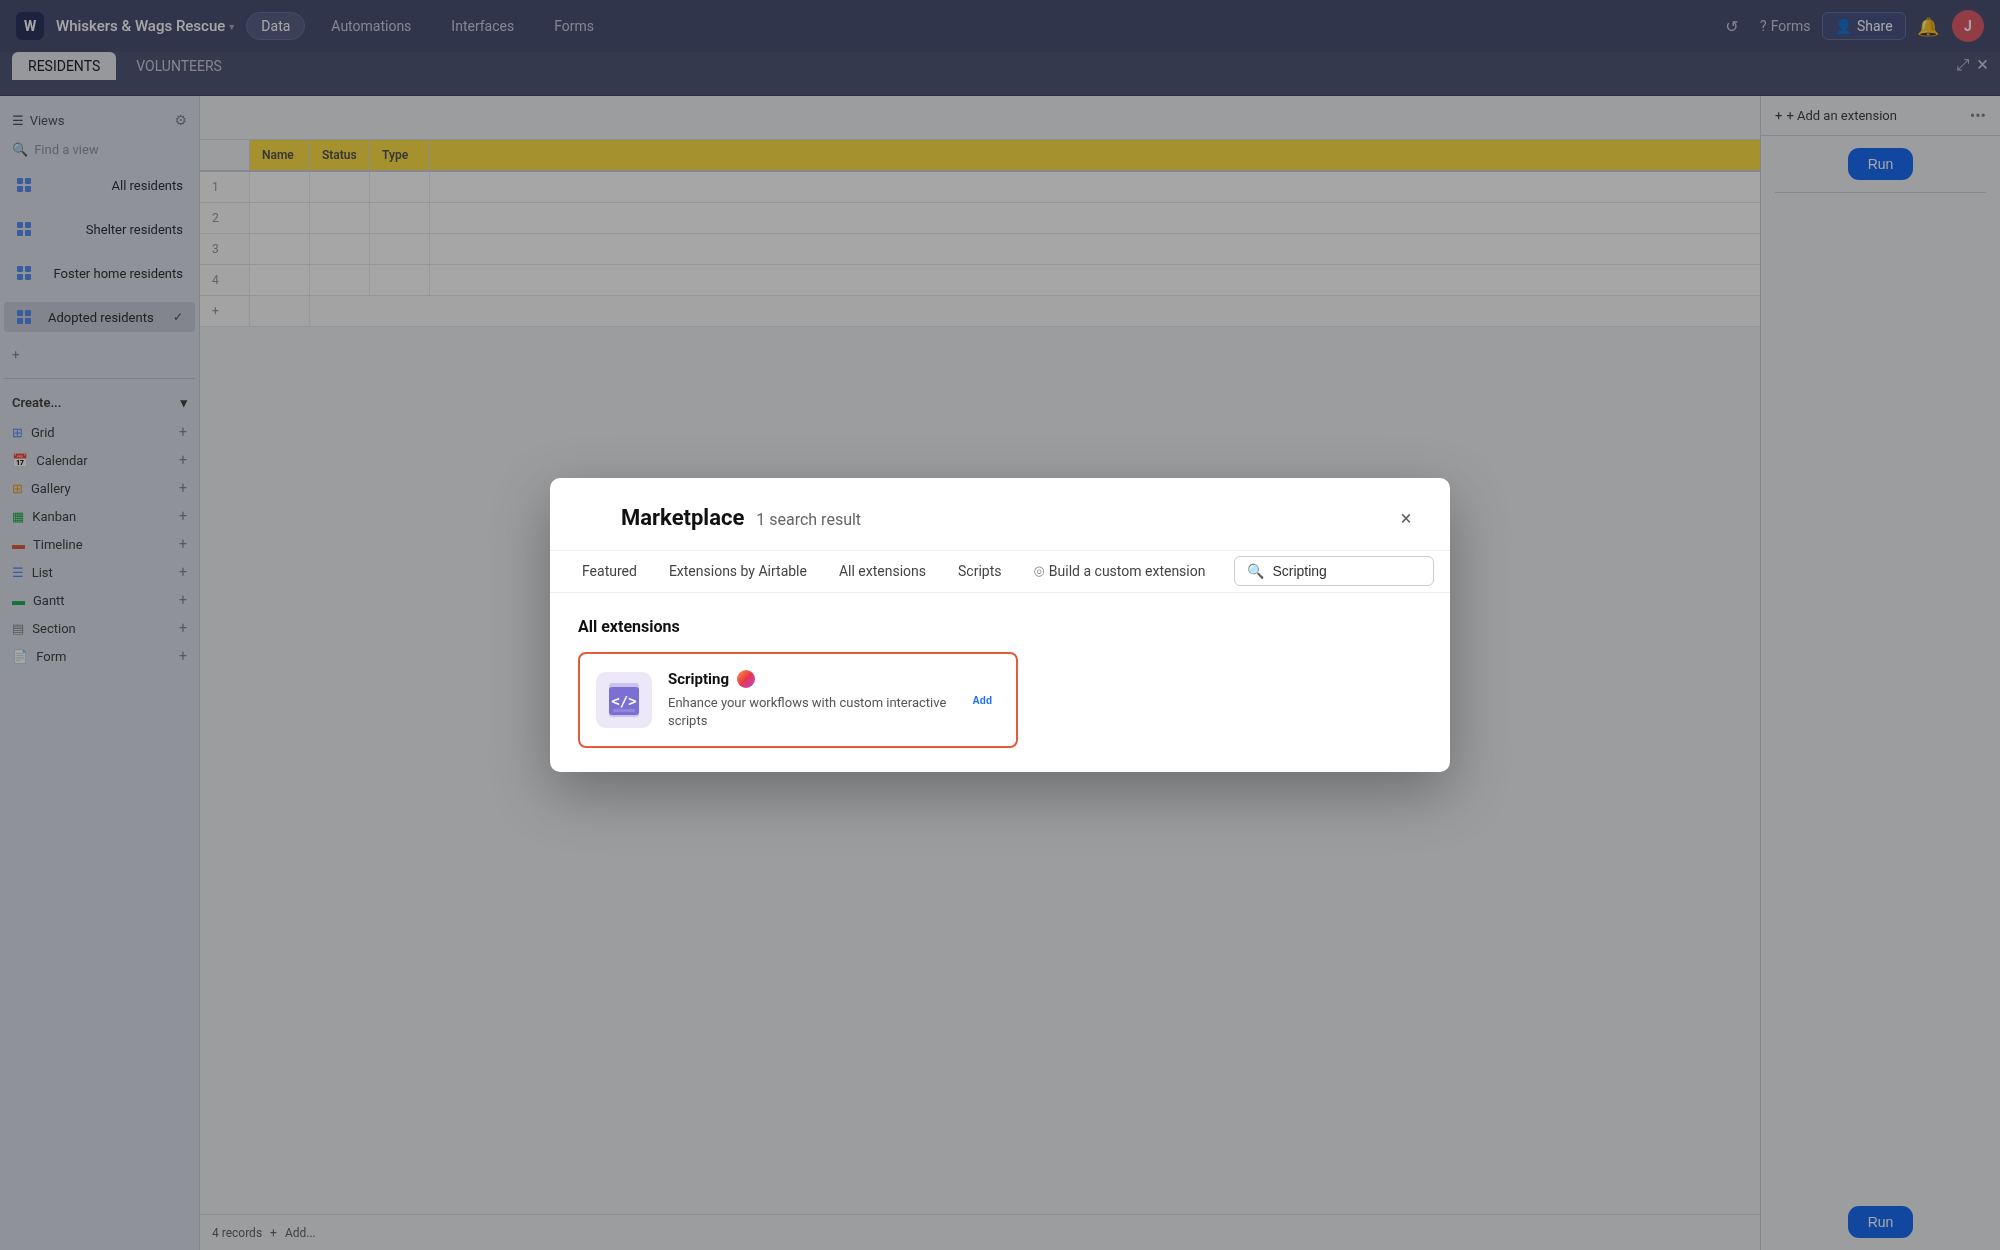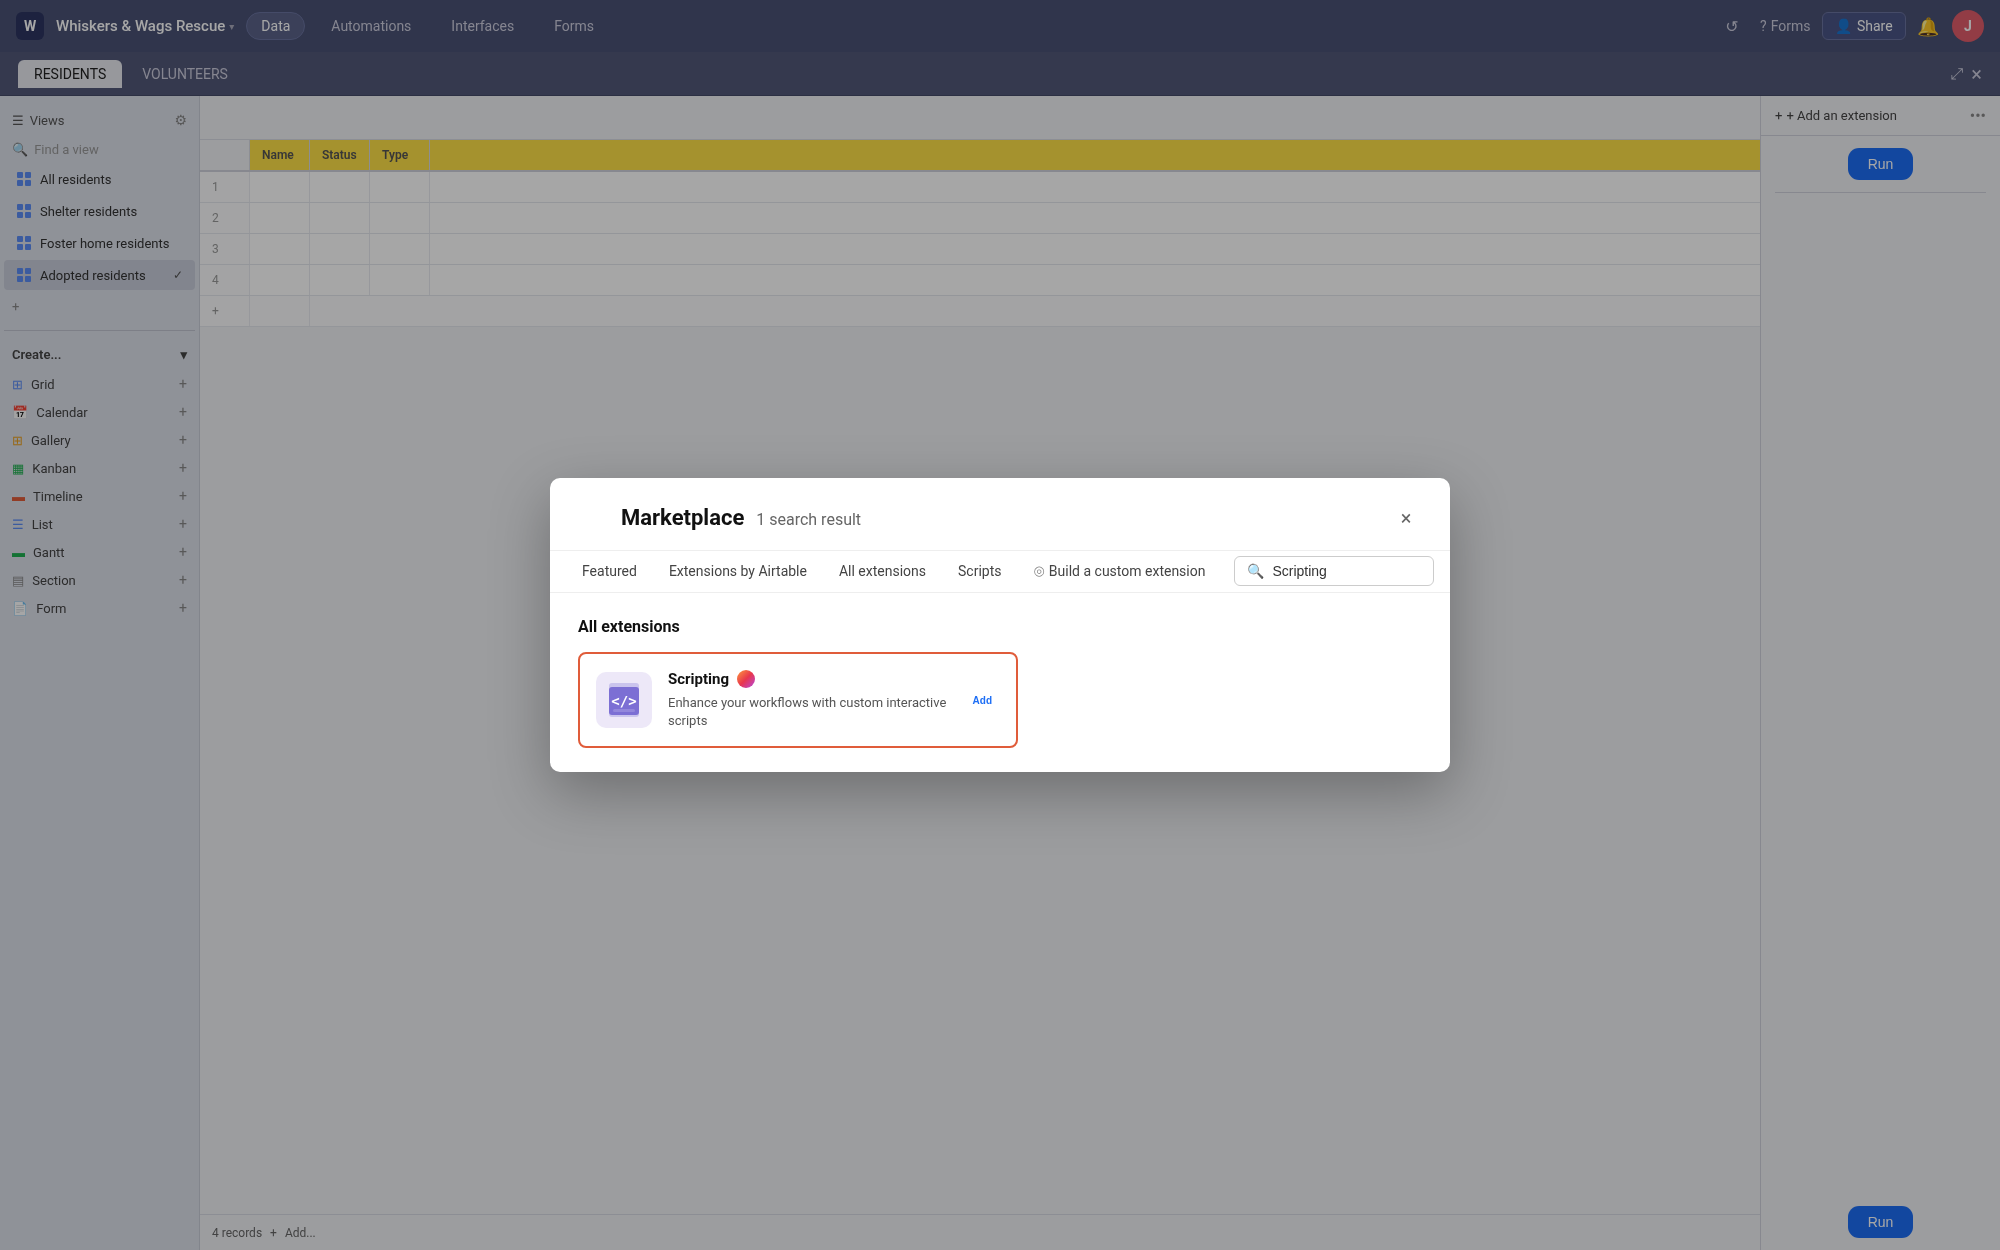--- a/index.html
+++ b/index.html
@@ -80,22 +80,22 @@
       color: white; font-size: 14px; font-weight: bold; cursor: pointer;
     }
 
     
     .second-row {
       position: absolute;
       top: 52px; left: 0; right: 0;
       height: 44px;
       background: #525878;
       display: flex;
-      align-items: center;
-      padding: 0 18px;
+      align-items: flex-start;
+      padding: 0 12px;
       gap: 4px;
       border-bottom: 1px solid #444a68;
       z-index: 10;
     }
     .table-tab {
       padding: 6px 16px;
       border-radius: 6px 6px 0 0;
       color: #ccd;
       font-size: 14px;
       cursor: pointer;
@@ -132,26 +132,27 @@
       padding: 8px 12px;
       font-size: 13px; color: #555;
     }
     .sidebar-search {
       display: flex; align-items: center; gap: 6px;
       padding: 6px 12px;
       font-size: 13px; color: #666;
     }
     .sidebar-gear { color: #888; font-size: 14px; cursor: pointer; }
     .sidebar-item {
-      display: flex; align-items: center; gap: 8px;
+      display: flex; align-items: center; gap: 16px;
       padding: 7px 12px;
       font-size: 13px; color: #333;
       cursor: pointer;
       border-radius: 4px;
-      margin: 1px 4px;
+      margin: 7px 4px;
+      justify-content: space-between;
     }
     .sidebar-item.active { background: #c8ccda; }
     .sidebar-item-icon {
       width: 16px; height: 16px;
       display: flex; align-items: center; justify-content: center;
     }
     .checkmark { color: #555; font-size: 12px; margin-left: auto; }
 
     .sidebar-divider { height: 1px; background: #c0c4d0; margin: 8px 4px; }
     .sidebar-create {

